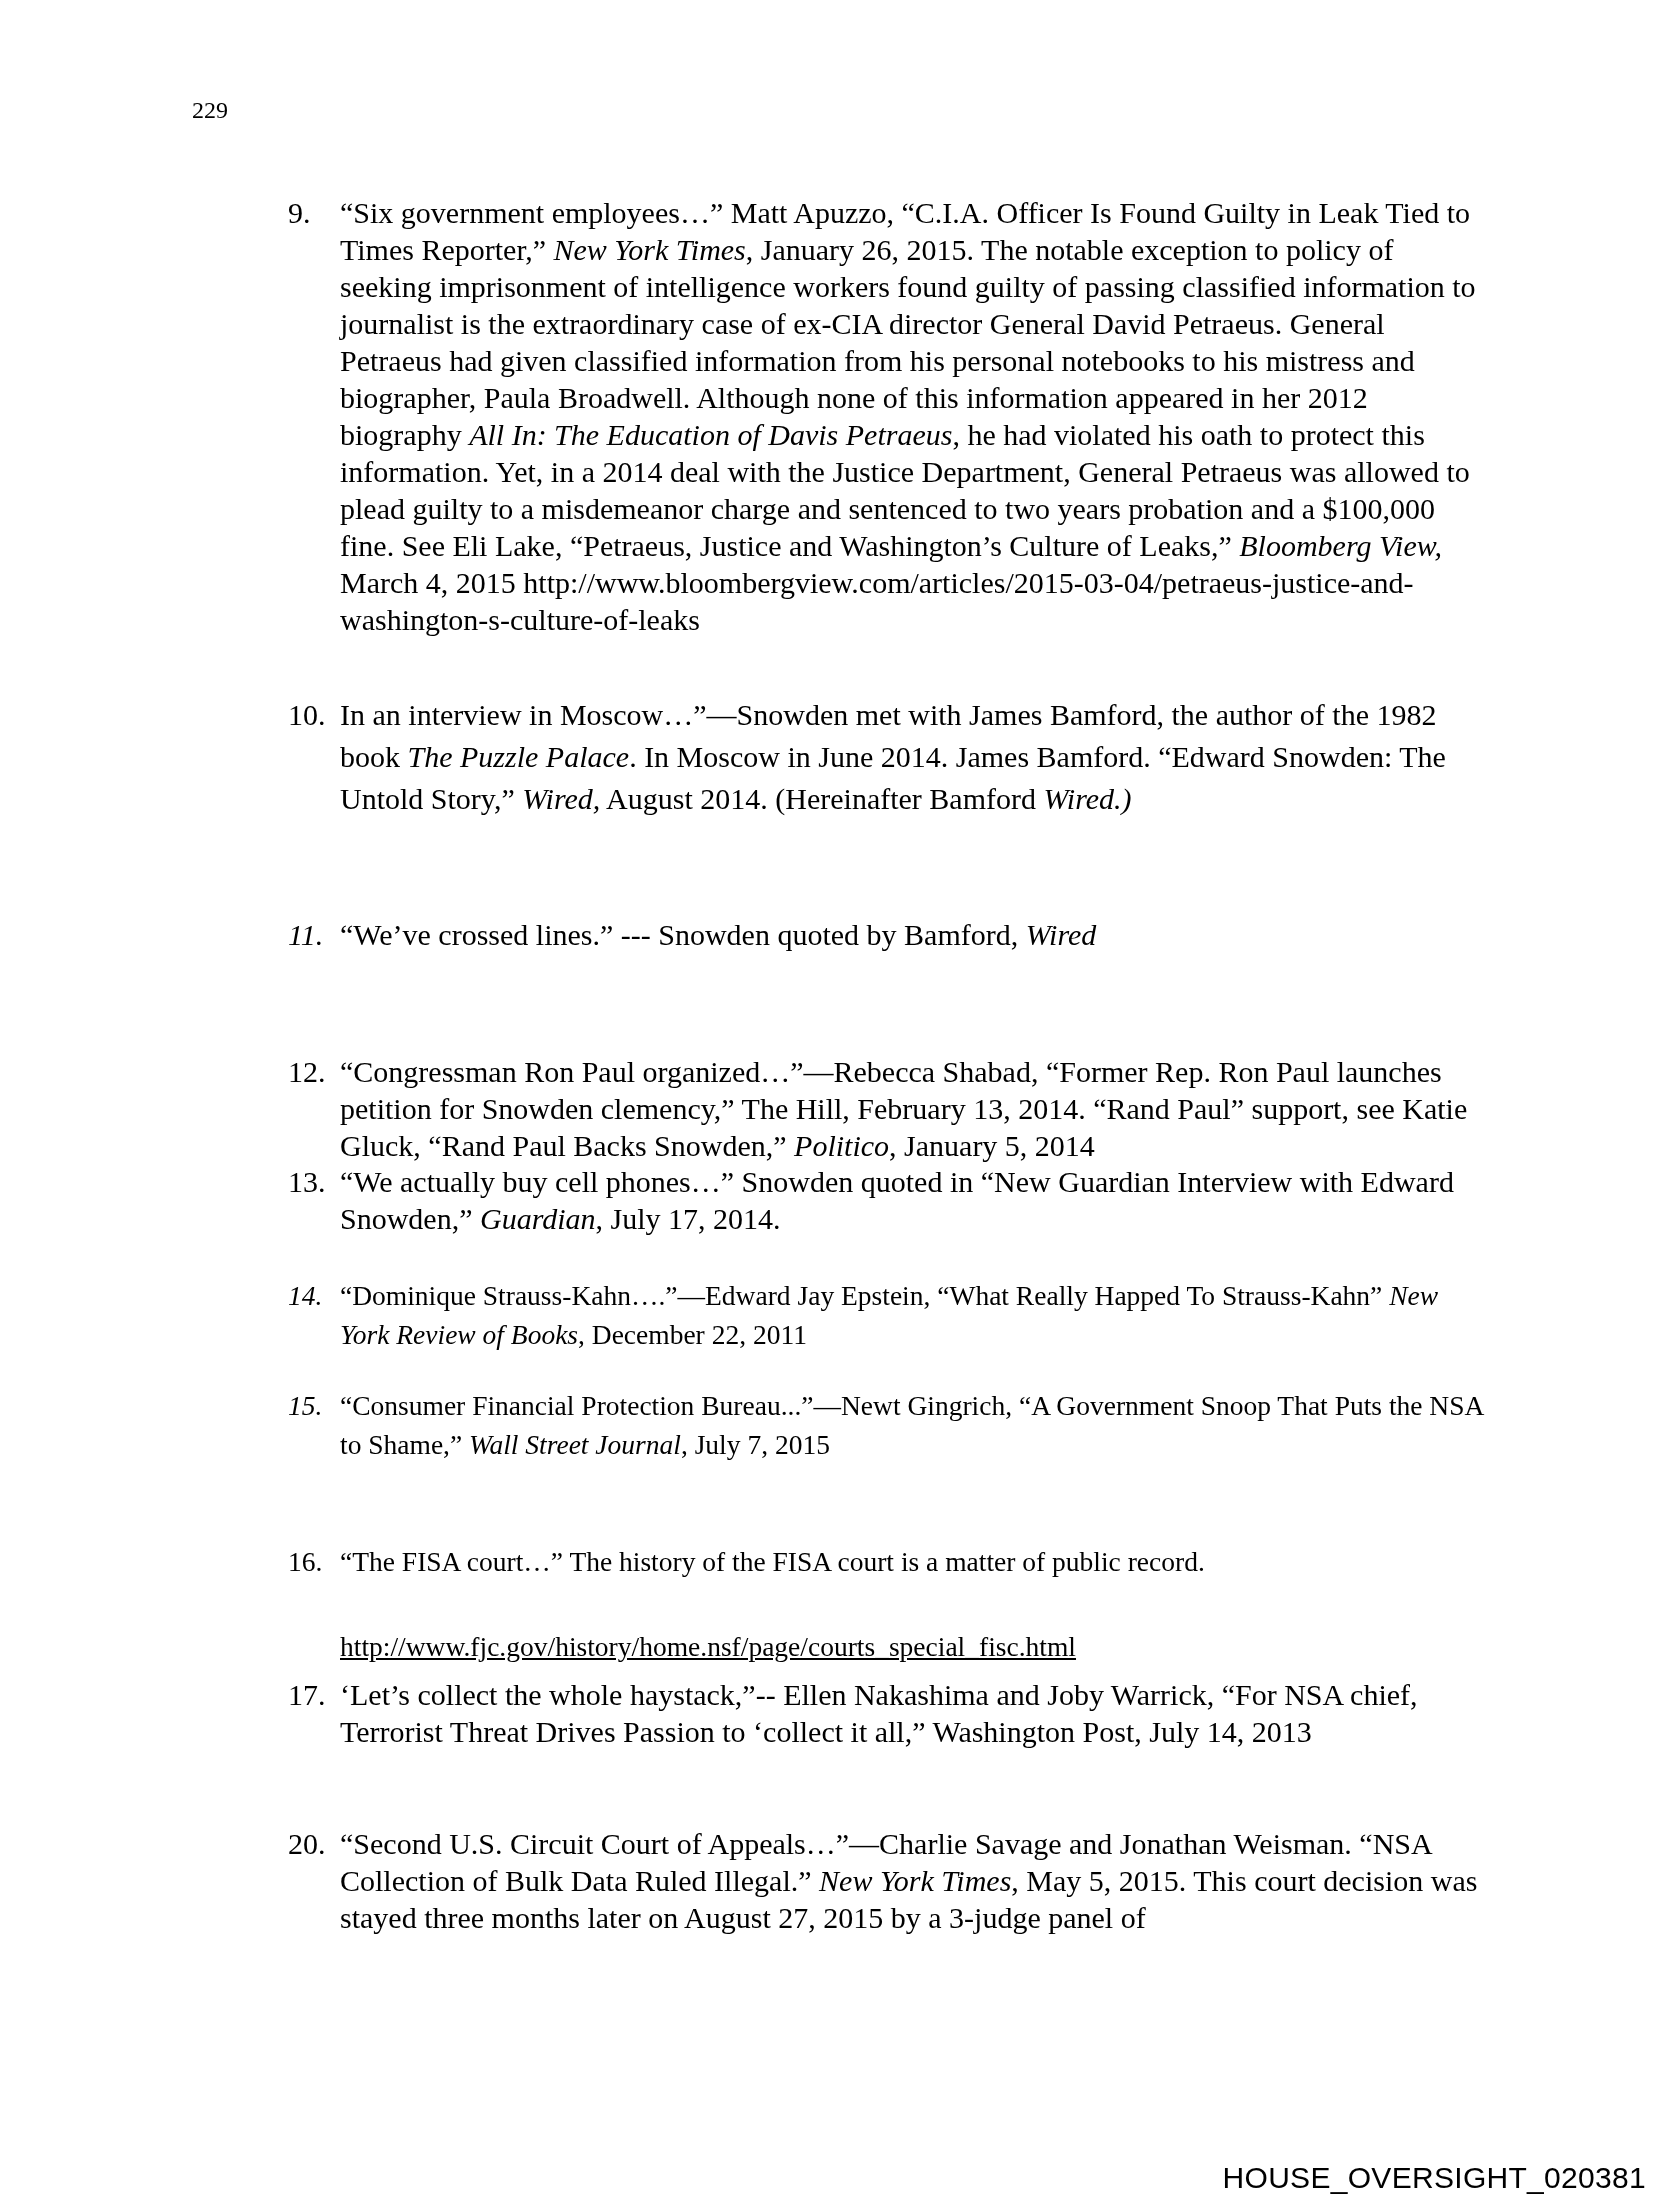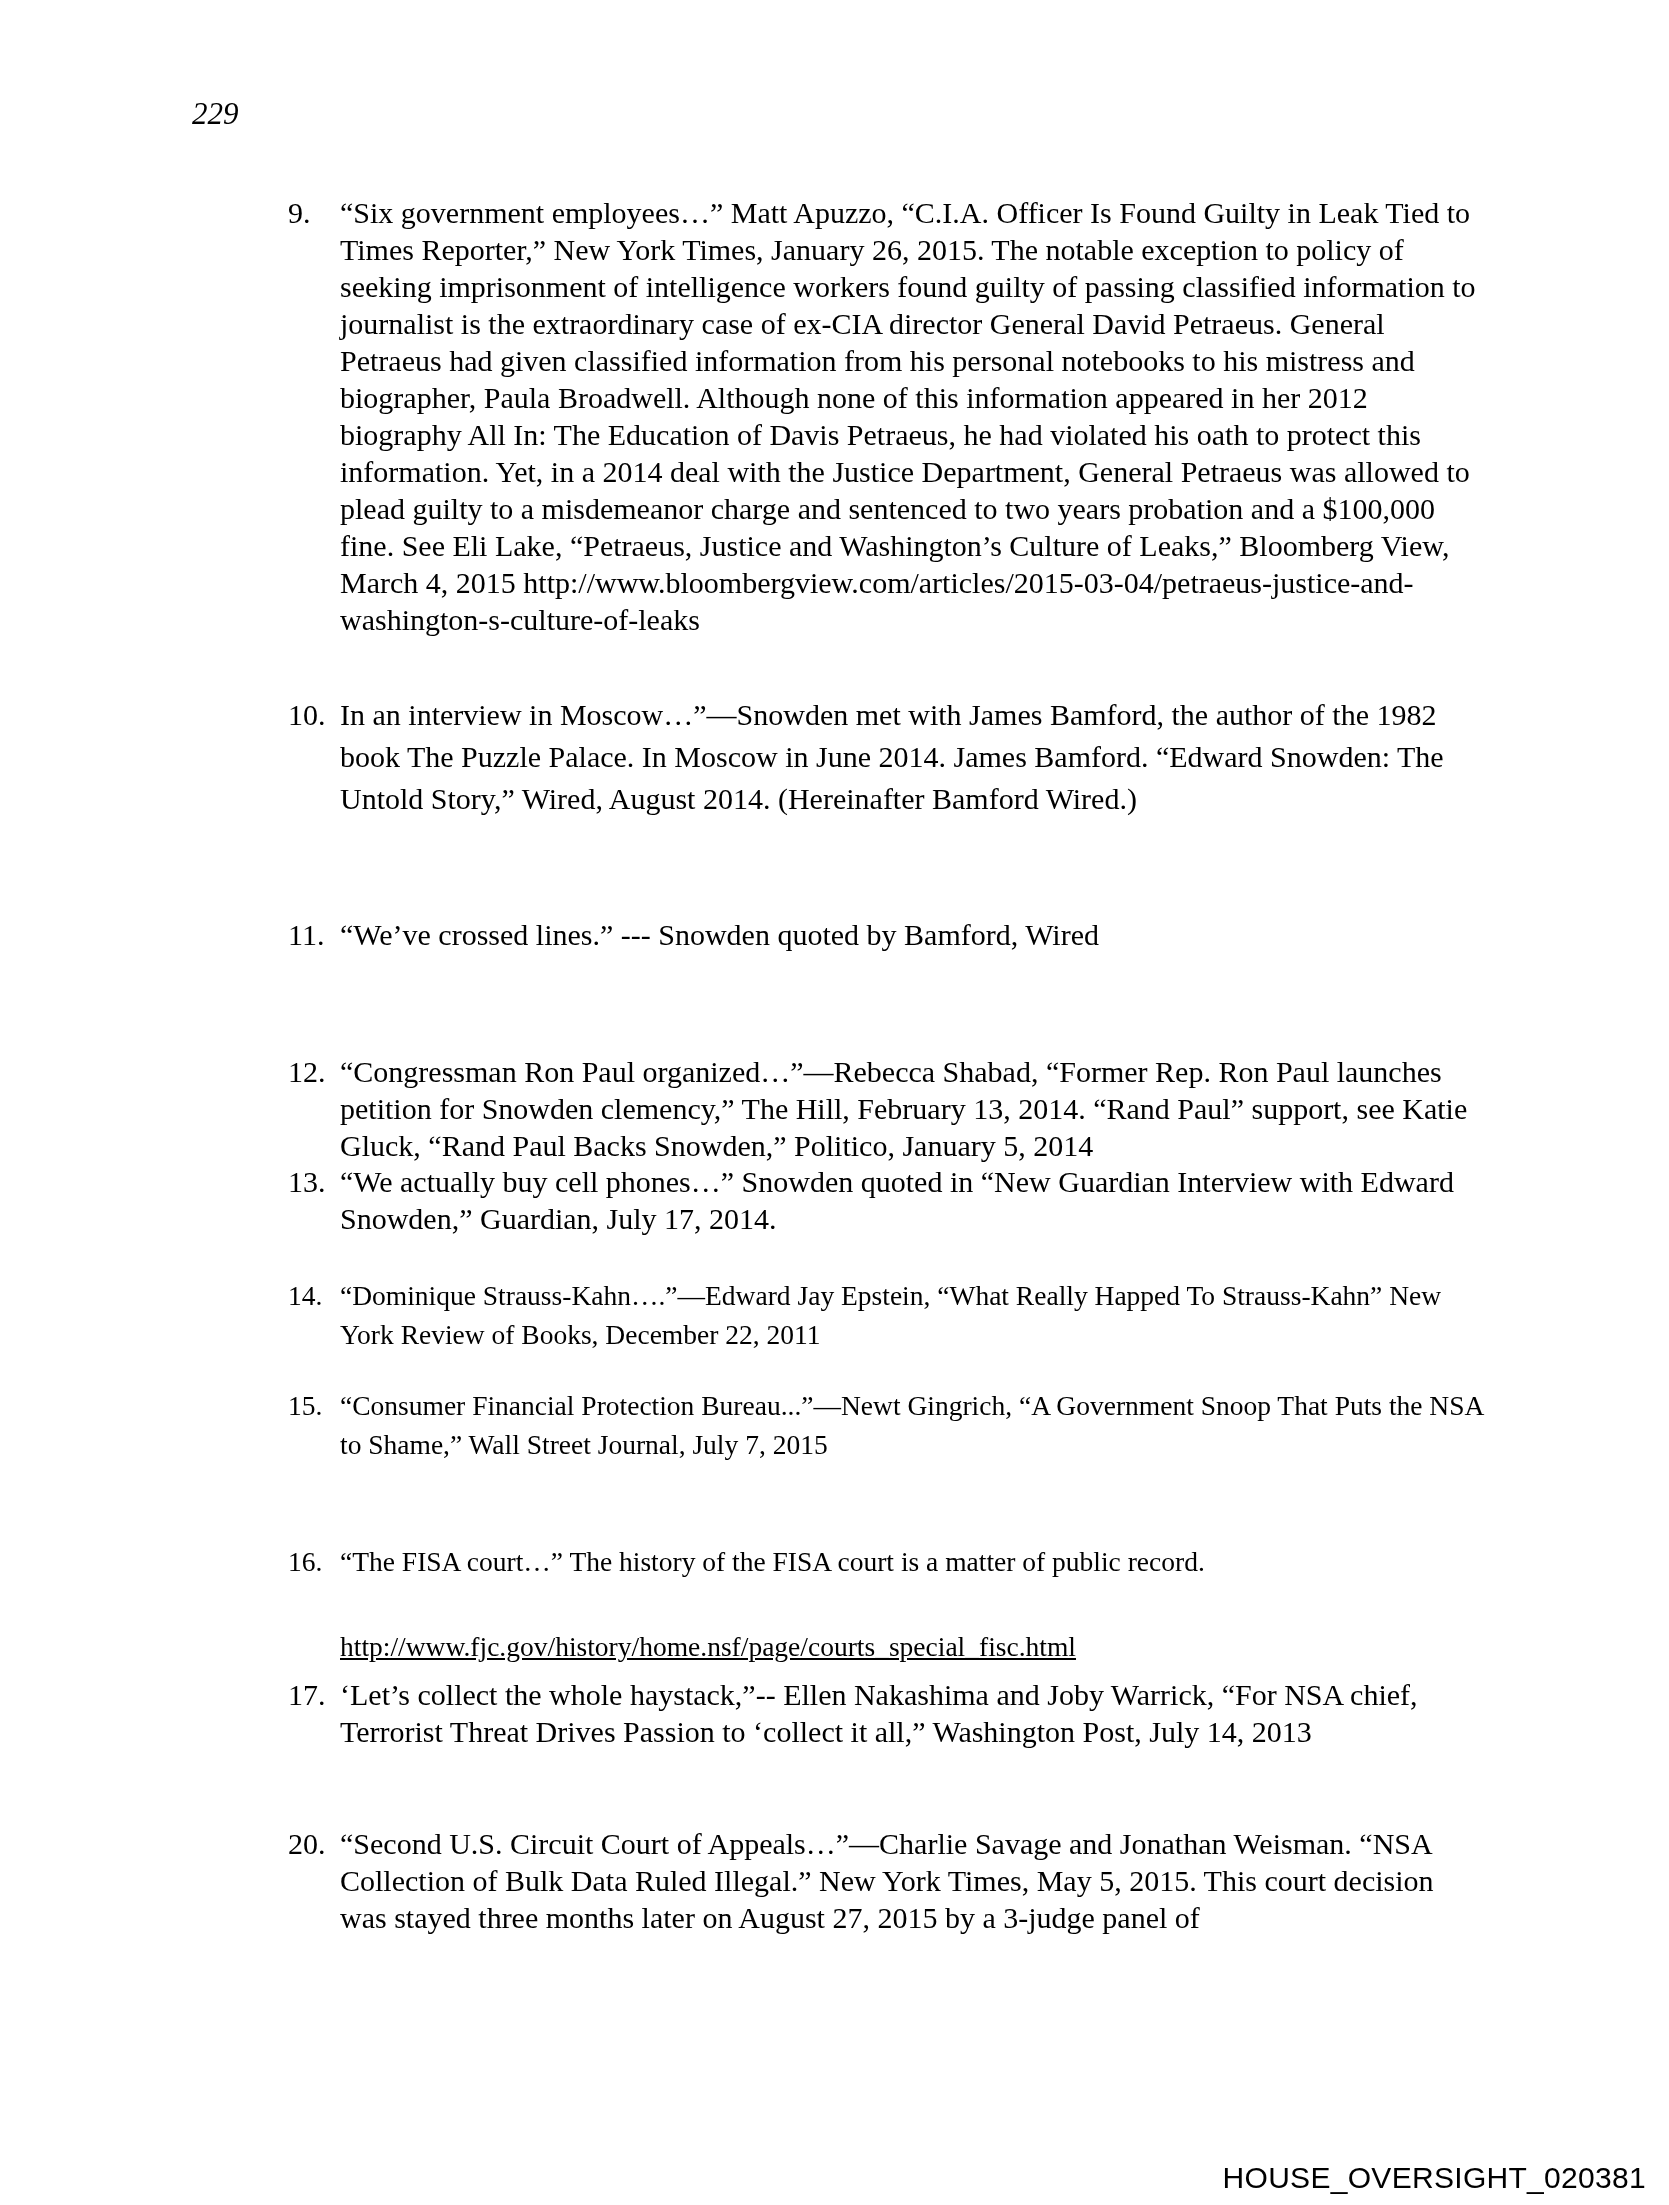--- a/index.html
+++ b/index.html
@@ -1,24 +1,24 @@
 <!DOCTYPE html>
 <html style="font-size:10.5px"><head>
 <meta charset="utf-8">
 <style>
   html, body { margin: 0; padding: 0; background: #ffffff; }
   body { width: 1669px; height: 2205px; position: relative; overflow: hidden;
          font-family: "Liberation Serif", "DejaVu Serif", serif; color: #000; }
-  .page-num { position: absolute; left: 192px; top: 98px; font-size: 31px; line-height: 1; font-style: italic; }
+  .page-num { position: absolute; left: 192px; top: 98px; font-size: 24px; line-height: 1; }
   .note { position: absolute; left: 288px; width: 1198px; font-size: 30px; line-height: 37px; }
   .note .num { position: absolute; left: 0; top: 0; width: 49px; }
   .note .body { margin-left: 52px; display: block; }
   .note.small { font-size: 27.5px; line-height: 39px; }
   .note.wide { line-height: 42px; }
-  .it { }
+  .it { font-style: italic; }
   .url-link { text-decoration: underline; margin-top: 37px; }
   .footer-id { position: absolute; right: 23px; top: 2163px; font-family: "Liberation Sans", "DejaVu Sans", sans-serif; font-size: 30px; line-height: 1; letter-spacing: 0.3px; }
 </style>
 </head>
 <body>
 
 <div class="page-num">229</div>
 
 <div class="note" style="top:194px;">
   <span class="num">9.</span>

